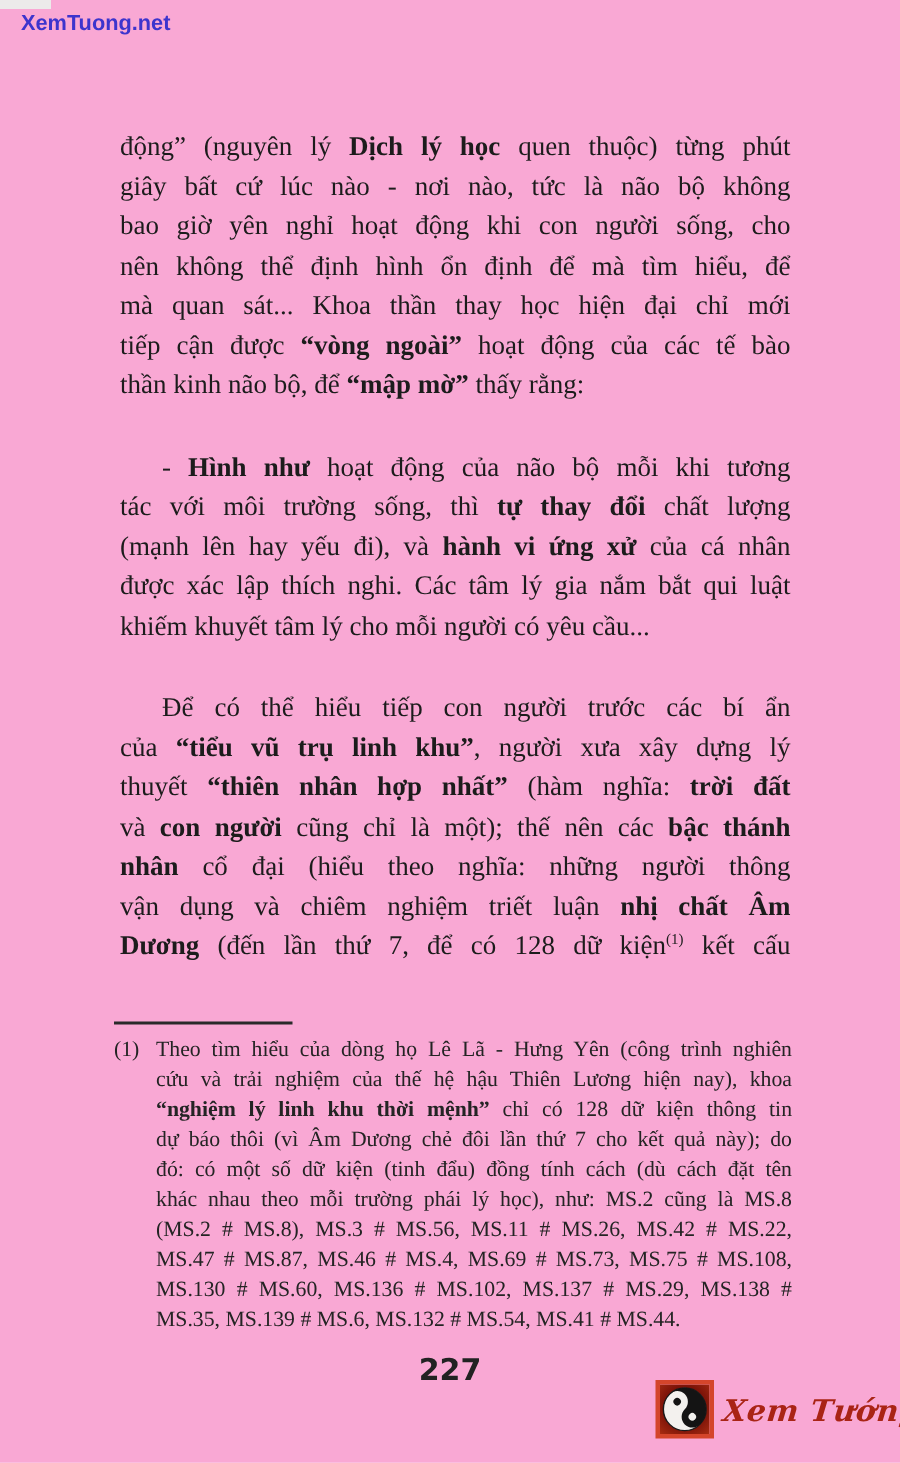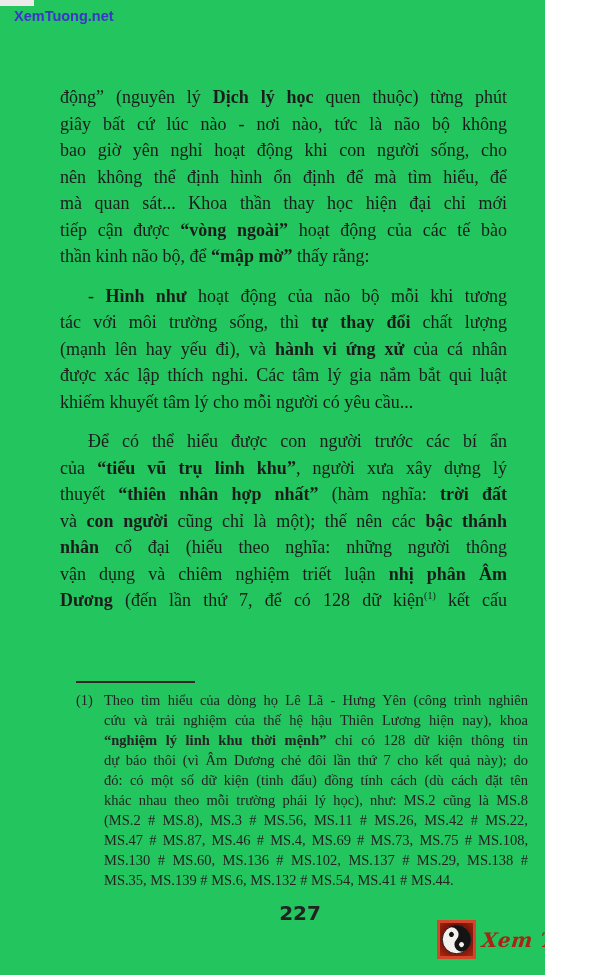--- a/index.html
+++ b/index.html
@@ -1,23 +1,23 @@
 <!DOCTYPE html>
 <html><head>
 <meta charset="utf-8">
 <style>
   html,body{margin:0;padding:0;}
-  .page{position:relative;width:545px;height:975px;background:#22c55e;overflow:hidden;
+  .page{position:relative;width:600px;height:975px;background:#f9a8d4;overflow:hidden;
         font-family:"Liberation Serif","DejaVu Serif",serif;text-decoration:underline;}
   .corner-artifact{position:absolute;left:0;top:0;width:34px;height:6px;background:#eceaea;}
   .site-link{position:absolute;left:14px;top:8px;font-family:"Liberation Sans","DejaVu Sans",sans-serif;
              font-size:14.5px;font-weight:700;color:#3d34cd;text-decoration:none;cursor:pointer;}
-  .body-text{position:absolute;left:60px;top:84px;width:447px;color:#1c1c1c;
+  .body-text{position:absolute;left:80px;top:84px;width:447px;color:#1c1c1c;
              font-size:18px;line-height:26.5px;}
-  .para + .para{margin-top:13px;}
+  .para + .para{margin-top:28px;}
   .line{text-align:justify;text-align-last:justify;}
   .line.endline{text-align-last:left;}
   .b{font-weight:bold;}
   .sup{font-size:10px;vertical-align:super;line-height:0;}
   .footnote-rule{position:absolute;left:76px;top:681px;width:119px;height:2px;background:#2a2a2a;}
   .footnote{position:absolute;left:76px;top:690px;width:452px;color:#242424;
             font-size:14.5px;line-height:20px;}
   .footnote .marker{position:absolute;left:0;top:0;}
   .footnote .fn-body{margin-left:28px;}
   .page-number{position:absolute;left:0;top:901px;width:600px;text-align:center;
@@ -50,26 +50,26 @@
         <div class="line endline"><span>thần kinh não bộ, để </span><span class="b">“mập mờ”</span><span> thấy rằng:</span></div>
       </div>
       <div class="para">
         <div class="line" style="text-indent: 28px;"><span>- </span><span class="b">Hình như</span><span> hoạt động của não bộ mỗi khi tương</span></div>
         <div class="line"><span>tác với môi trường sống, thì </span><span class="b">tự thay đổi</span><span> chất lượng</span></div>
         <div class="line"><span>(mạnh lên hay yếu đi), và </span><span class="b">hành vi ứng xử</span><span> của cá nhân</span></div>
         <div class="line"><span>được xác lập thích nghi. Các tâm lý gia nắm bắt qui luật</span></div>
         <div class="line endline"><span>khiếm khuyết tâm lý cho mỗi người có yêu cầu...</span></div>
       </div>
       <div class="para">
-        <div class="line" style="text-indent: 28px;"><span>Để có thể hiểu được con người trước các bí ẩn</span></div>
+        <div class="line" style="text-indent: 28px;"><span>Để có thể hiểu tiếp con người trước các bí ẩn</span></div>
         <div class="line"><span>của </span><span class="b">“tiểu vũ trụ linh khu”</span><span>, người xưa xây dựng lý</span></div>
         <div class="line"><span>thuyết </span><span class="b">“thiên nhân hợp nhất”</span><span> (hàm nghĩa: </span><span class="b">trời đất</span></div>
         <div class="line"><span>và </span><span class="b">con người</span><span> cũng chỉ là một); thế nên các </span><span class="b">bậc thánh</span></div>
         <div class="line"><span class="b">nhân</span><span> cổ đại (hiểu theo nghĩa: những người thông</span></div>
-        <div class="line"><span>vận dụng và chiêm nghiệm triết luận </span><span class="b">nhị phân Âm</span></div>
+        <div class="line"><span>vận dụng và chiêm nghiệm triết luận </span><span class="b">nhị chất Âm</span></div>
         <div class="line"><span class="b">Dương</span><span> (đến lần thứ 7, để có 128 dữ kiện</span><span class="sup">(1)</span><span> kết cấu</span></div>
       </div>
     </div>
 
   <div class="footnote-rule"></div>
 
   <div class="footnote">
     <span class="marker">(1)</span>
     <div class="fn-body">
         <div class="line"><span>Theo tìm hiểu của dòng họ Lê Lã - Hưng Yên (công trình nghiên</span></div>

